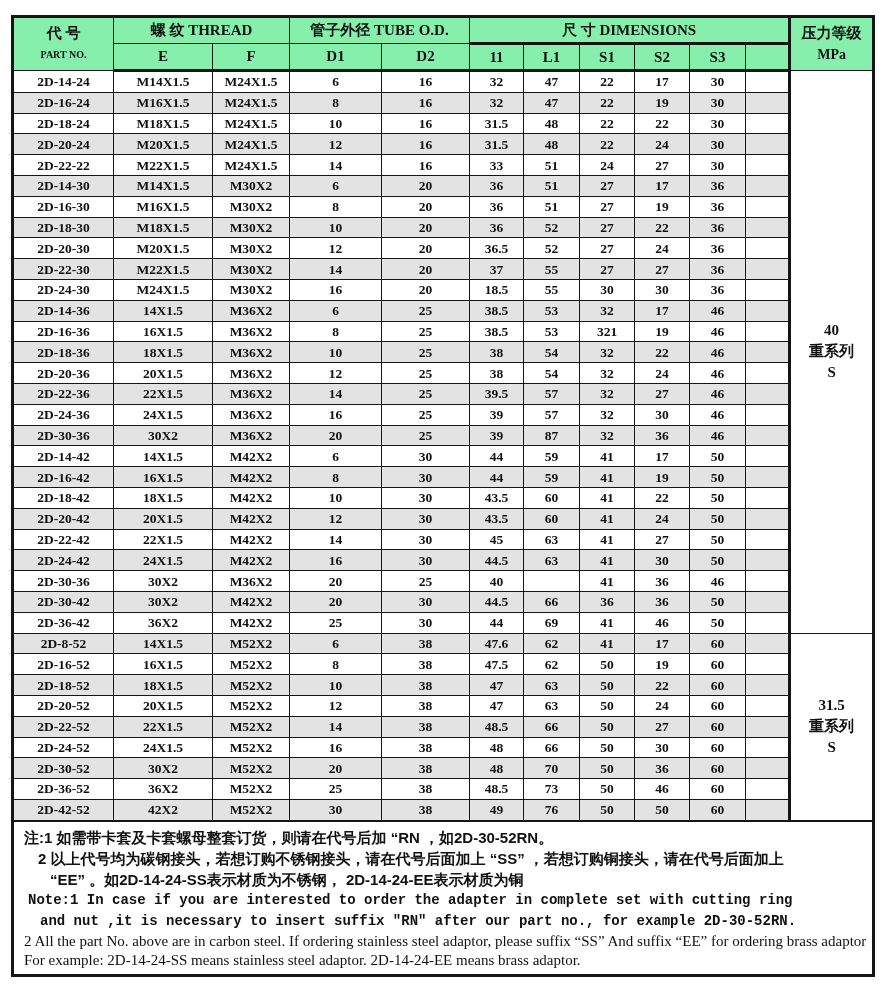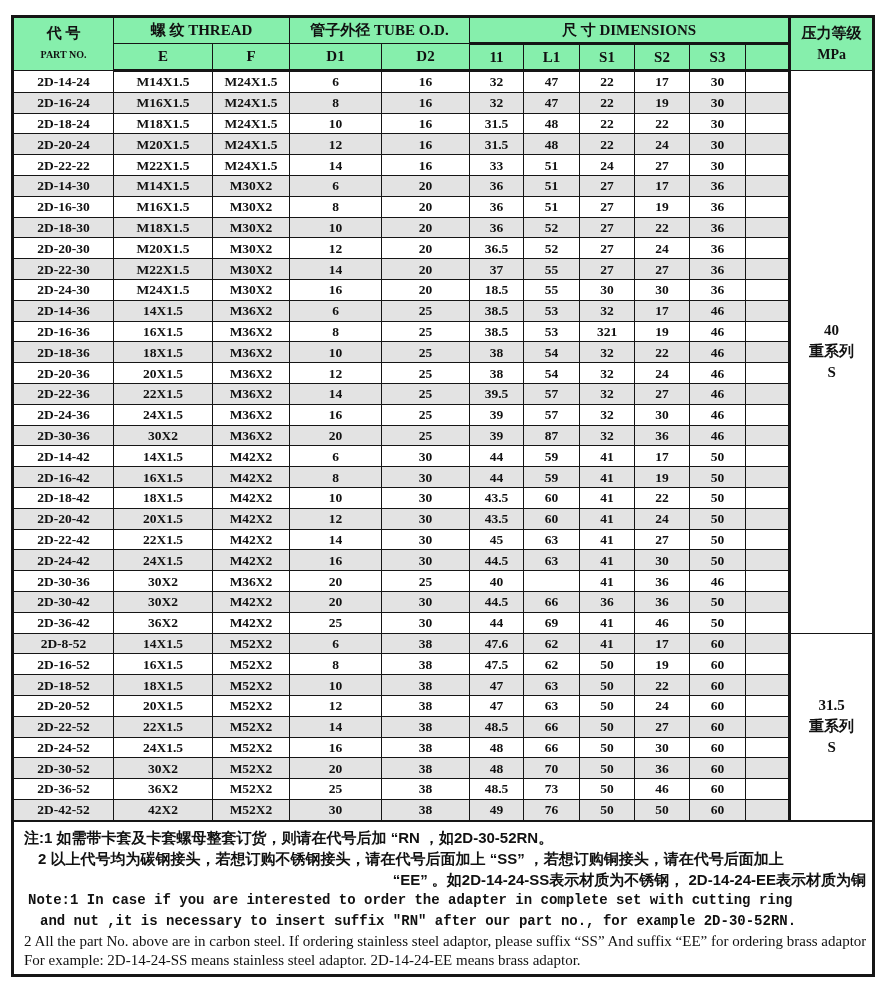--- a/index.html
+++ b/index.html
@@ -24,21 +24,21 @@
                   vertical-align:top;padding:5px 6px 4px 8px;white-space:normal;
                   height:auto;}
   .note-line{white-space:nowrap;overflow:hidden;}
   .note-cn{font-family:"Liberation Sans","DejaVu Sans",sans-serif;font-weight:bold;
            font-size:15px;line-height:21px;}
   .note-mono{font-family:Liberation Mono, monospace;
              font-weight:bold;font-size:14px;line-height:21px;}
   .note-serif{font-family:"Liberation Serif","DejaVu Serif",serif;font-weight:normal;
               font-size:15px;line-height:19px;}
   .ind-0{padding-left:2px;}  .ind-1{padding-left:16px;}
-  .ind-2{padding-left:28px;text-align:right;} .ind-3{padding-left:6px;}
+  .ind-2{padding-left:28px;} .ind-3{padding-left:6px;}
   .ind-4{padding-left:18px;}
 </style>
 </head>
 <body>
 
 <div class="page">
   <table>
     <colgroup>
       <col style="width:101px">
         <col style="width:99px">

